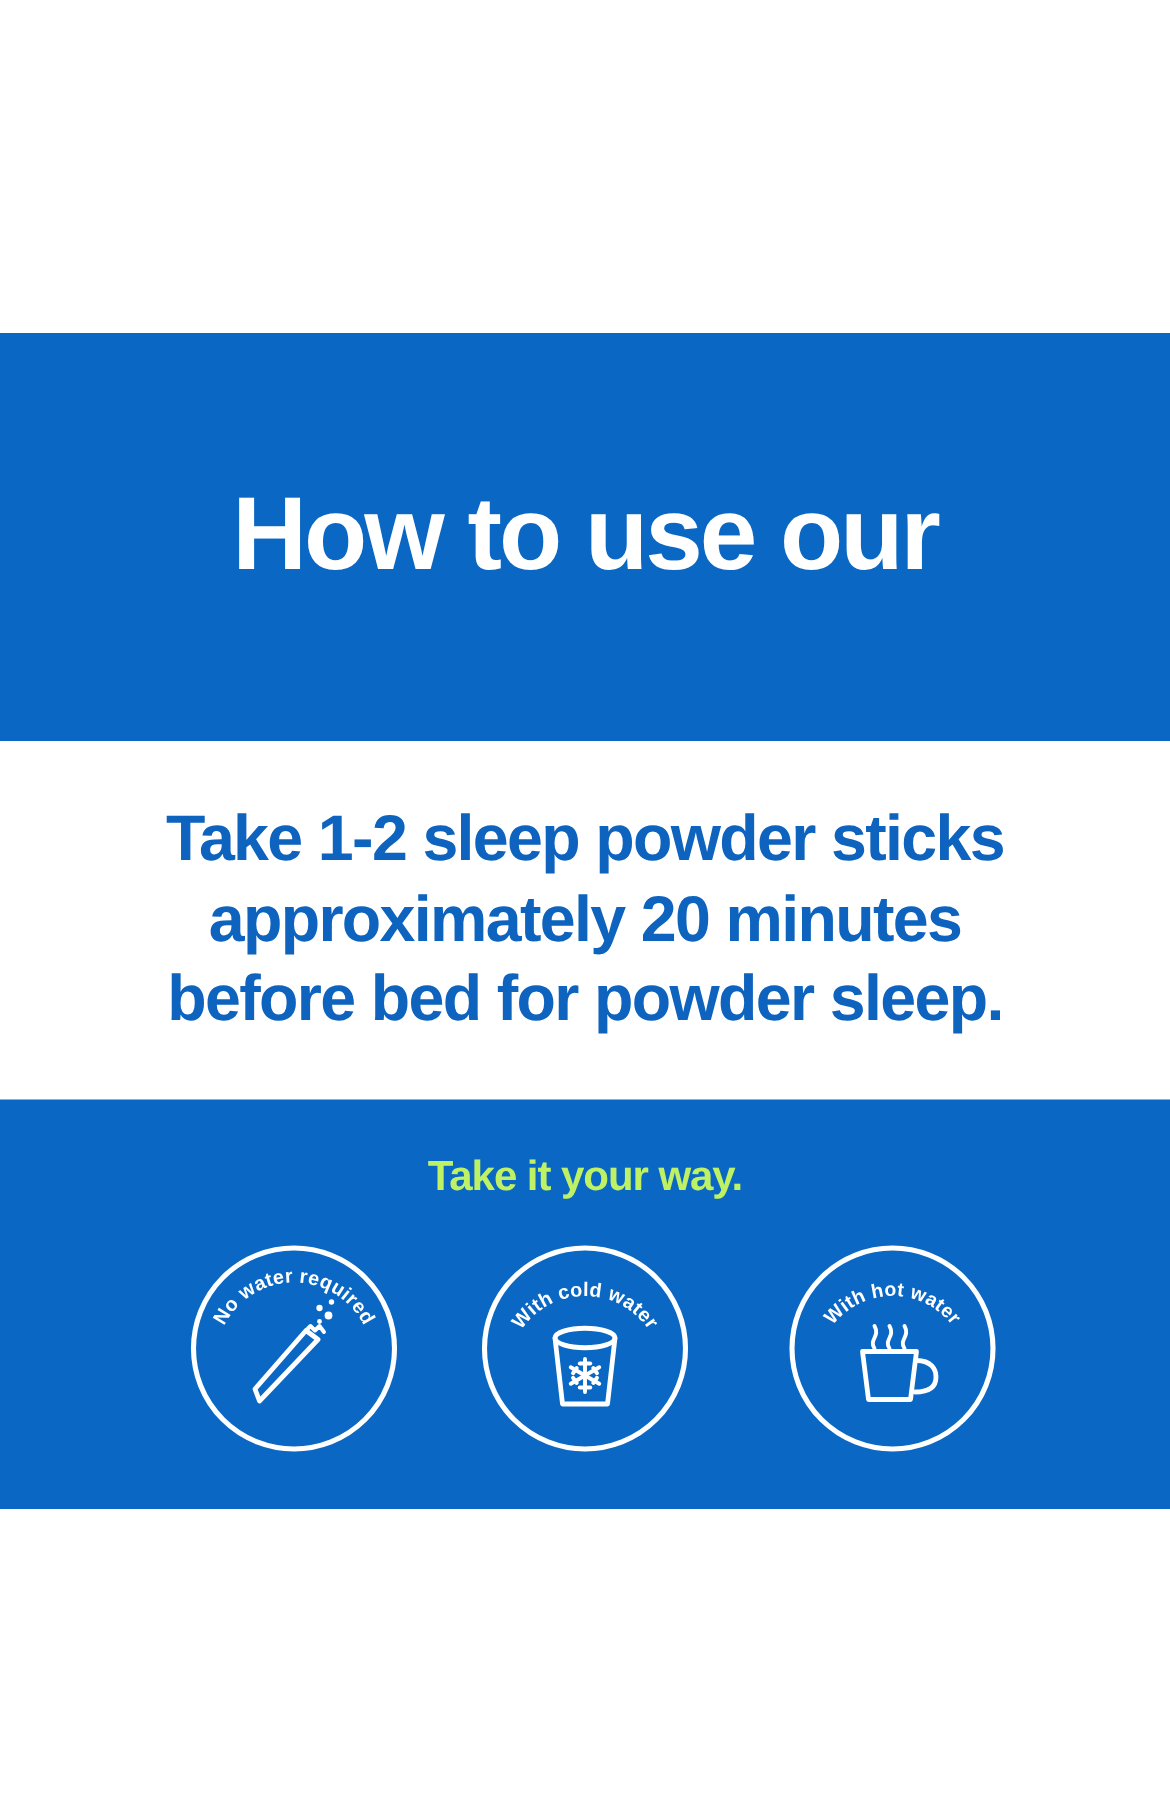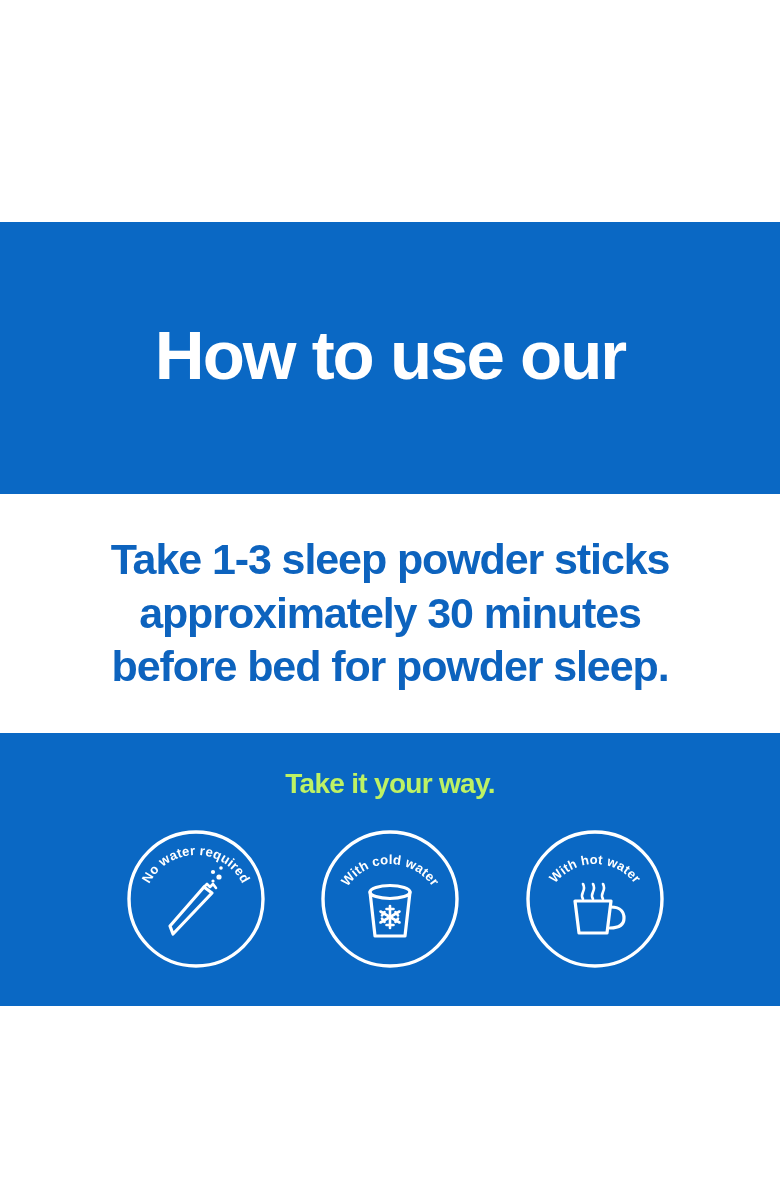--- a/index.html
+++ b/index.html
@@ -158,22 +158,22 @@
 <div class="canvas">
 
   <section class="band-hero">
     <h1 class="hero-title">
       <span class="line">How to use our</span>
     </h1>
   </section>
 
   <section class="band-instruction">
     <p class="instruction-text">
-      <span class="line">Take 1-3 sleep powder sticks</span>
-      <span class="line">approximately 30 minutes</span>
+      <span class="line">Take 1-2 sleep powder sticks</span>
+      <span class="line">approximately 20 minutes</span>
       <span class="line">before bed for powder sleep.</span>
     </p>
   </section>
 
   <section class="band-usage">
     <h2 class="usage-title">Take it your way.</h2>
 
     <div class="badge-row">
 
       <div class="badge badge-1">

